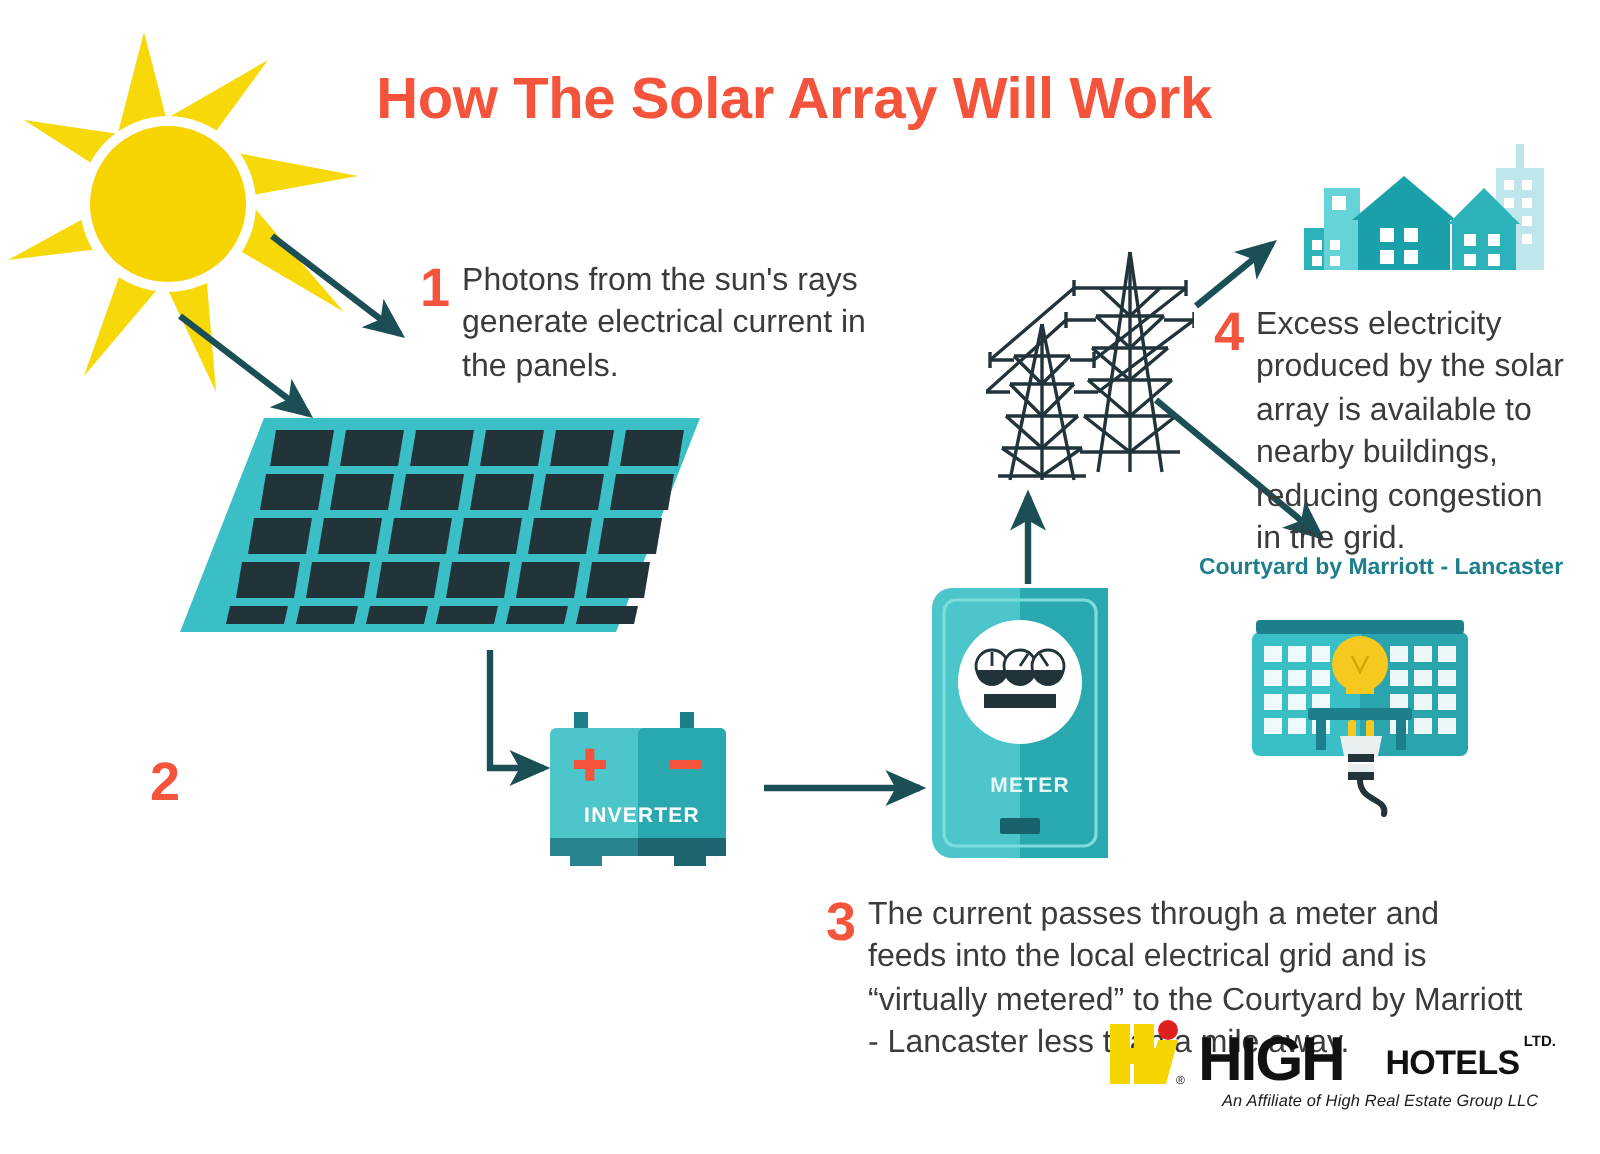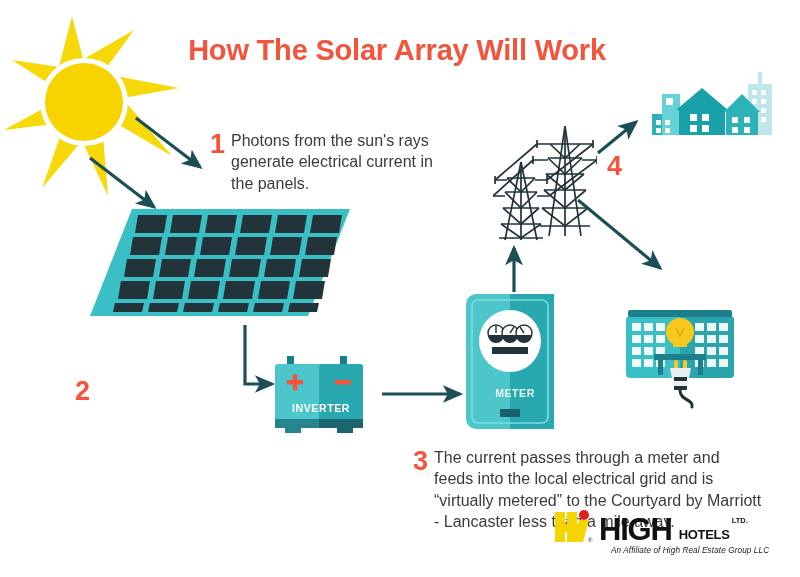--- a/index.html
+++ b/index.html
@@ -69,22 +69,22 @@
   #logo-mark{
     position:relative;
     width:42px; height:34px;
     margin-right:4px;
   }
   #logo-high{
     font-size:31px; font-weight:bold; color:#111111;
     letter-spacing:-1.2px; line-height:0.95;
   }
   #logo-hotels{
-    font-size:13px; font-weight:bold; color:#111111;
-    letter-spacing:-0.3px; margin-left:7px; margin-bottom:2px;
+    font-size:17px; font-weight:bold; color:#111111;
+    letter-spacing:-0.3px; margin-left:21px; margin-bottom:2px;
   }
   #logo-ltd{
     font-size:7.5px; font-weight:bold; color:#111111;
     margin-left:2px; margin-bottom:19px;
   }
   #logo-tagline{
     position:absolute; left:42px; top:40px;
     font-size:8.2px; font-style:italic; color:#1a1a1a;
     letter-spacing:0.1px;
     white-space:nowrap;
@@ -362,37 +362,39 @@
       <line x1="382" y1="394" x2="460" y2="394"></line>
 
       <line x1="514" y1="292" x2="514" y2="248"></line>
 
       <line x1="598" y1="153" x2="636" y2="122"></line>
 
       <line x1="578" y1="200" x2="660" y2="268"></line>
     </g>
   </svg>
 
+  <div class="abs" id="marriott-label">Courtyard by Marriott - Lancaster</div>
 
   <div class="abs step" id="step1">
     <span class="step-num">1</span>
     <span class="step-text">Photons from the sun's rays generate electrical current in the panels.</span>
   </div>
 
   <div class="abs step" id="step2">
     <span class="step-num">2</span>
   </div>
 
   <div class="abs step" id="step3">
     <span class="step-num">3</span>
     <span class="step-text">The current passes through a meter and feeds into the local electrical grid and is “virtually metered” to the Courtyard by Marriott - Lancaster less than a mile away.</span>
   </div>
 
   <div class="abs step" id="step4">
     <span class="step-num">4</span>
+    <span class="step-text">Excess electricity produced by the solar array is available to nearby buildings, reducing congestion in the grid.</span>
   </div>
 
   <div class="abs" id="logo">
     <div id="logo-row">
       <div id="logo-mark">
         <svg width="42" height="34" viewBox="0 0 42 34">
           <polygon points="2,2 12,2 12,32 2,32" fill="#f5d400"></polygon>
           <polygon points="14,2 24,2 24,32 14,32" fill="#f5d400"></polygon>
           <polygon points="12,14 26,14 26,22 12,22" fill="#f5d400"></polygon>
           <polygon points="26,10 36,10 30,32 20,32" fill="#f5d400"></polygon>

